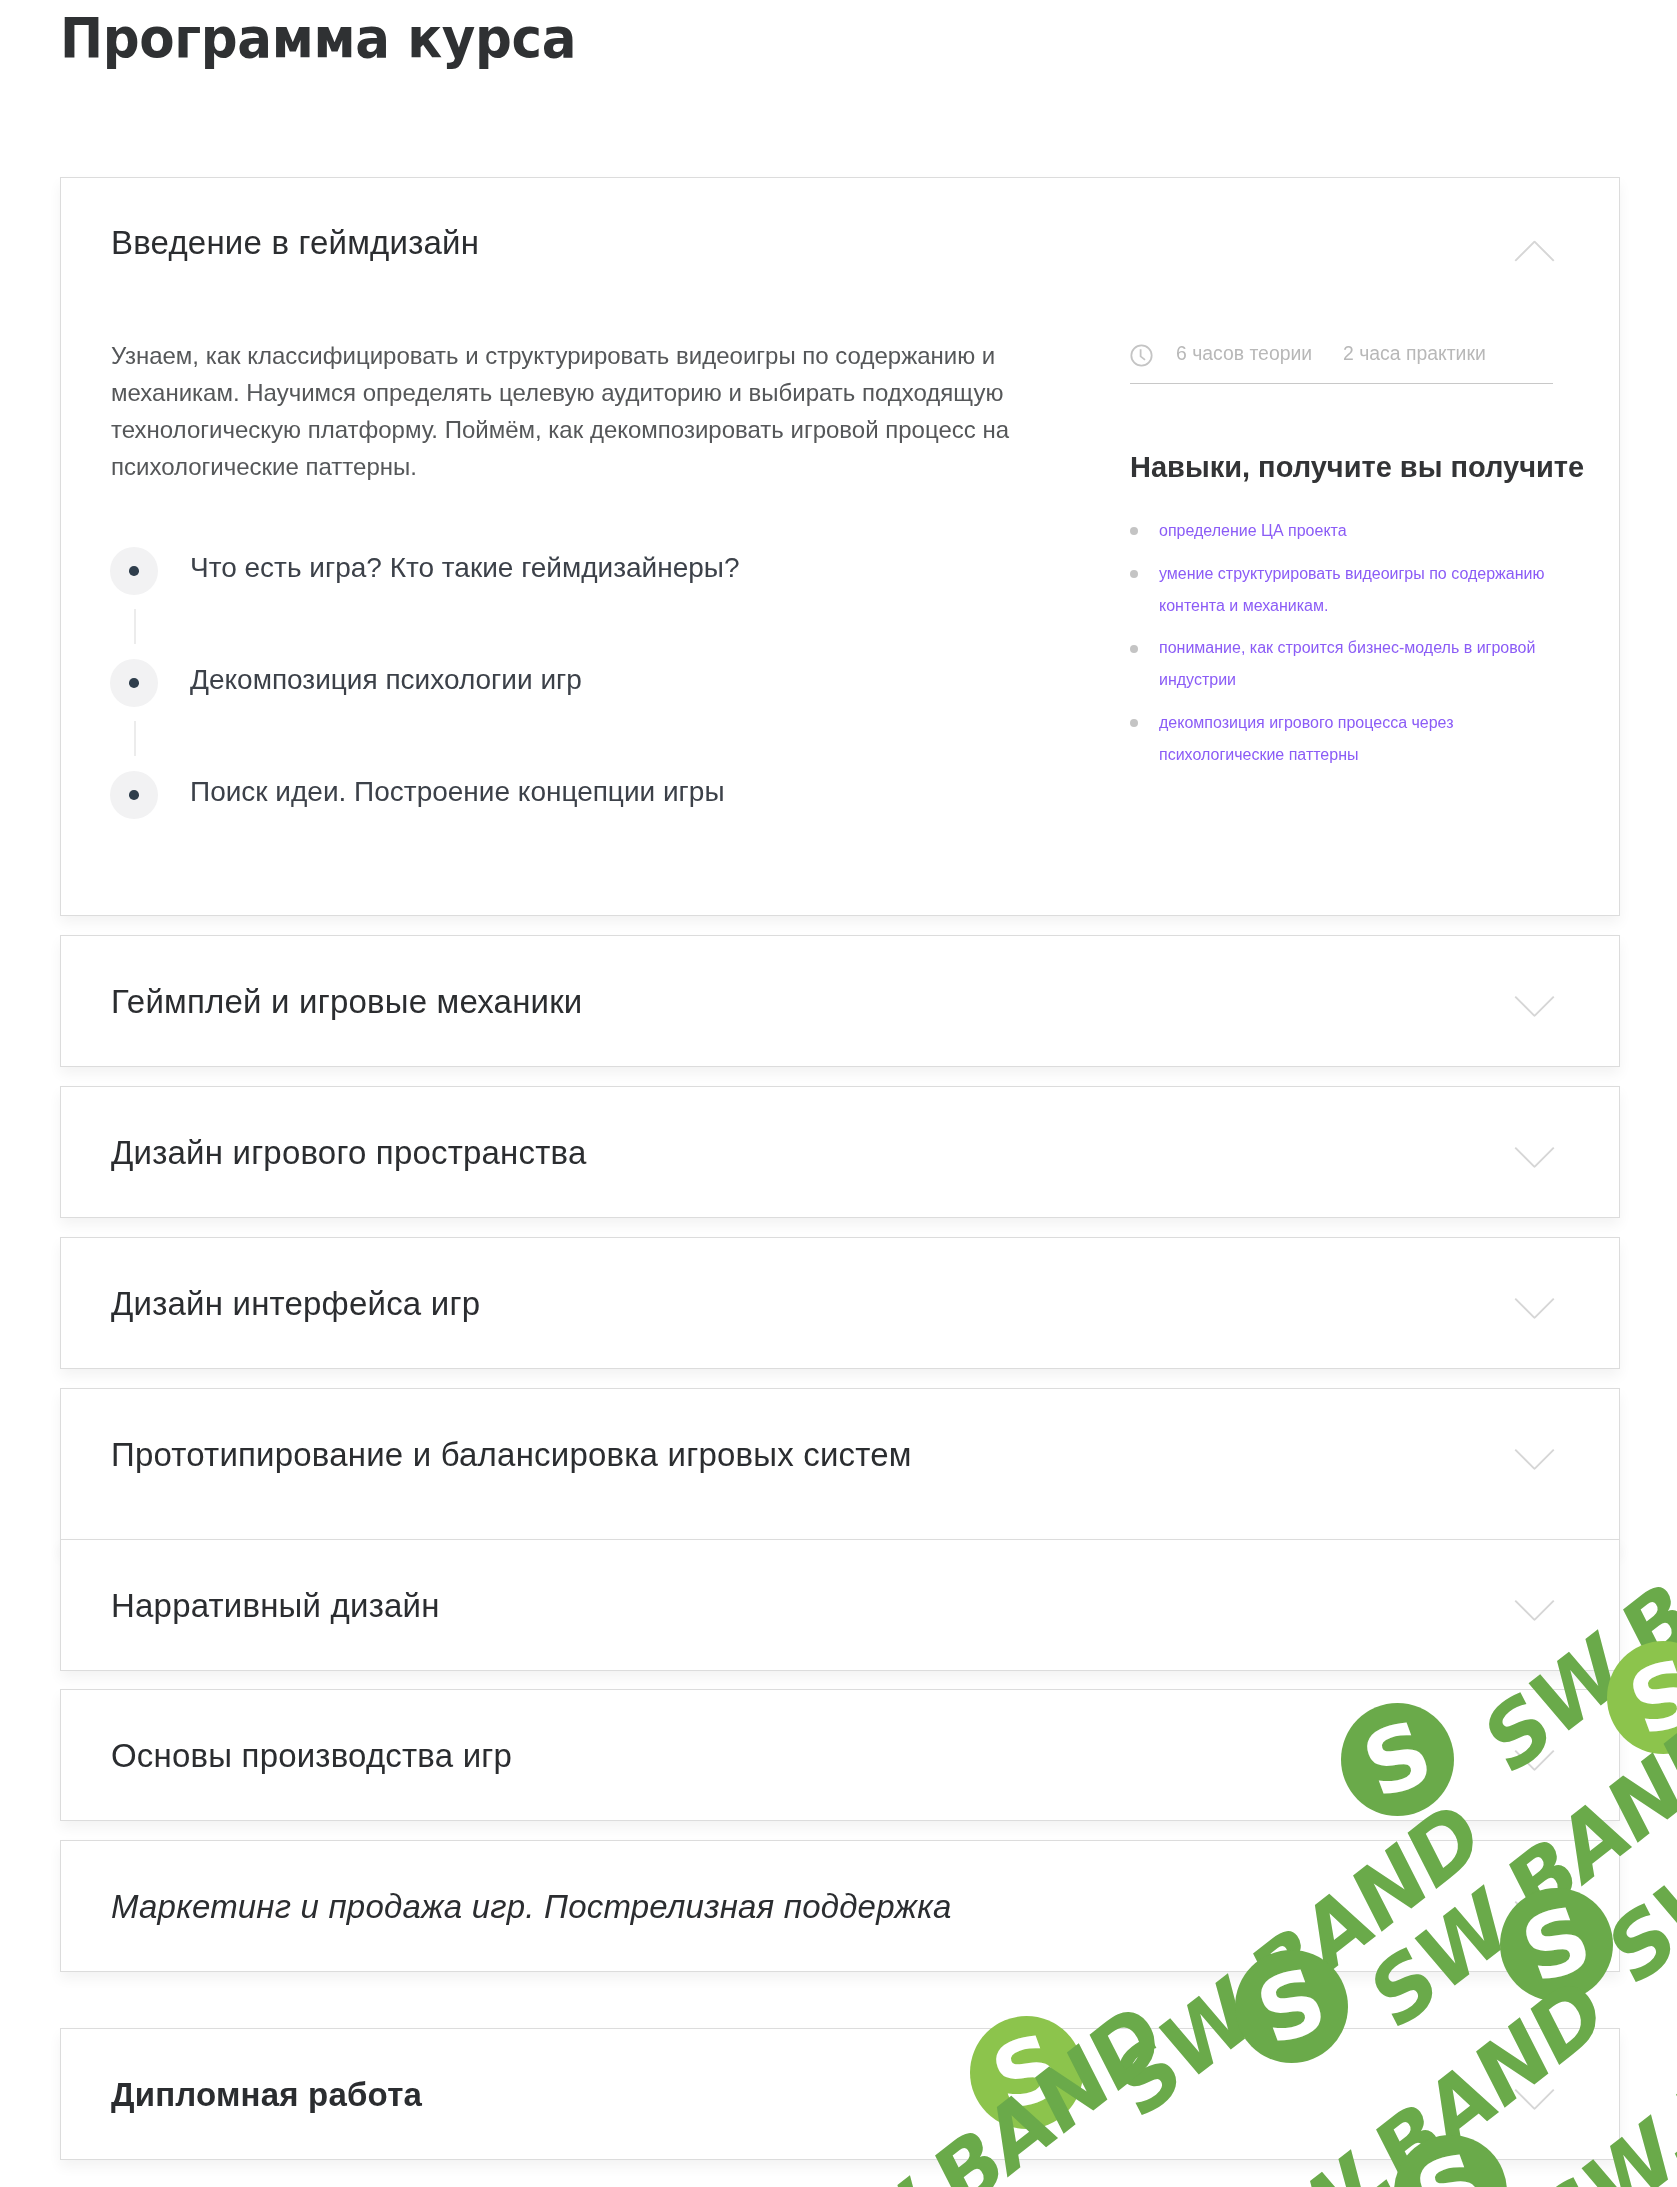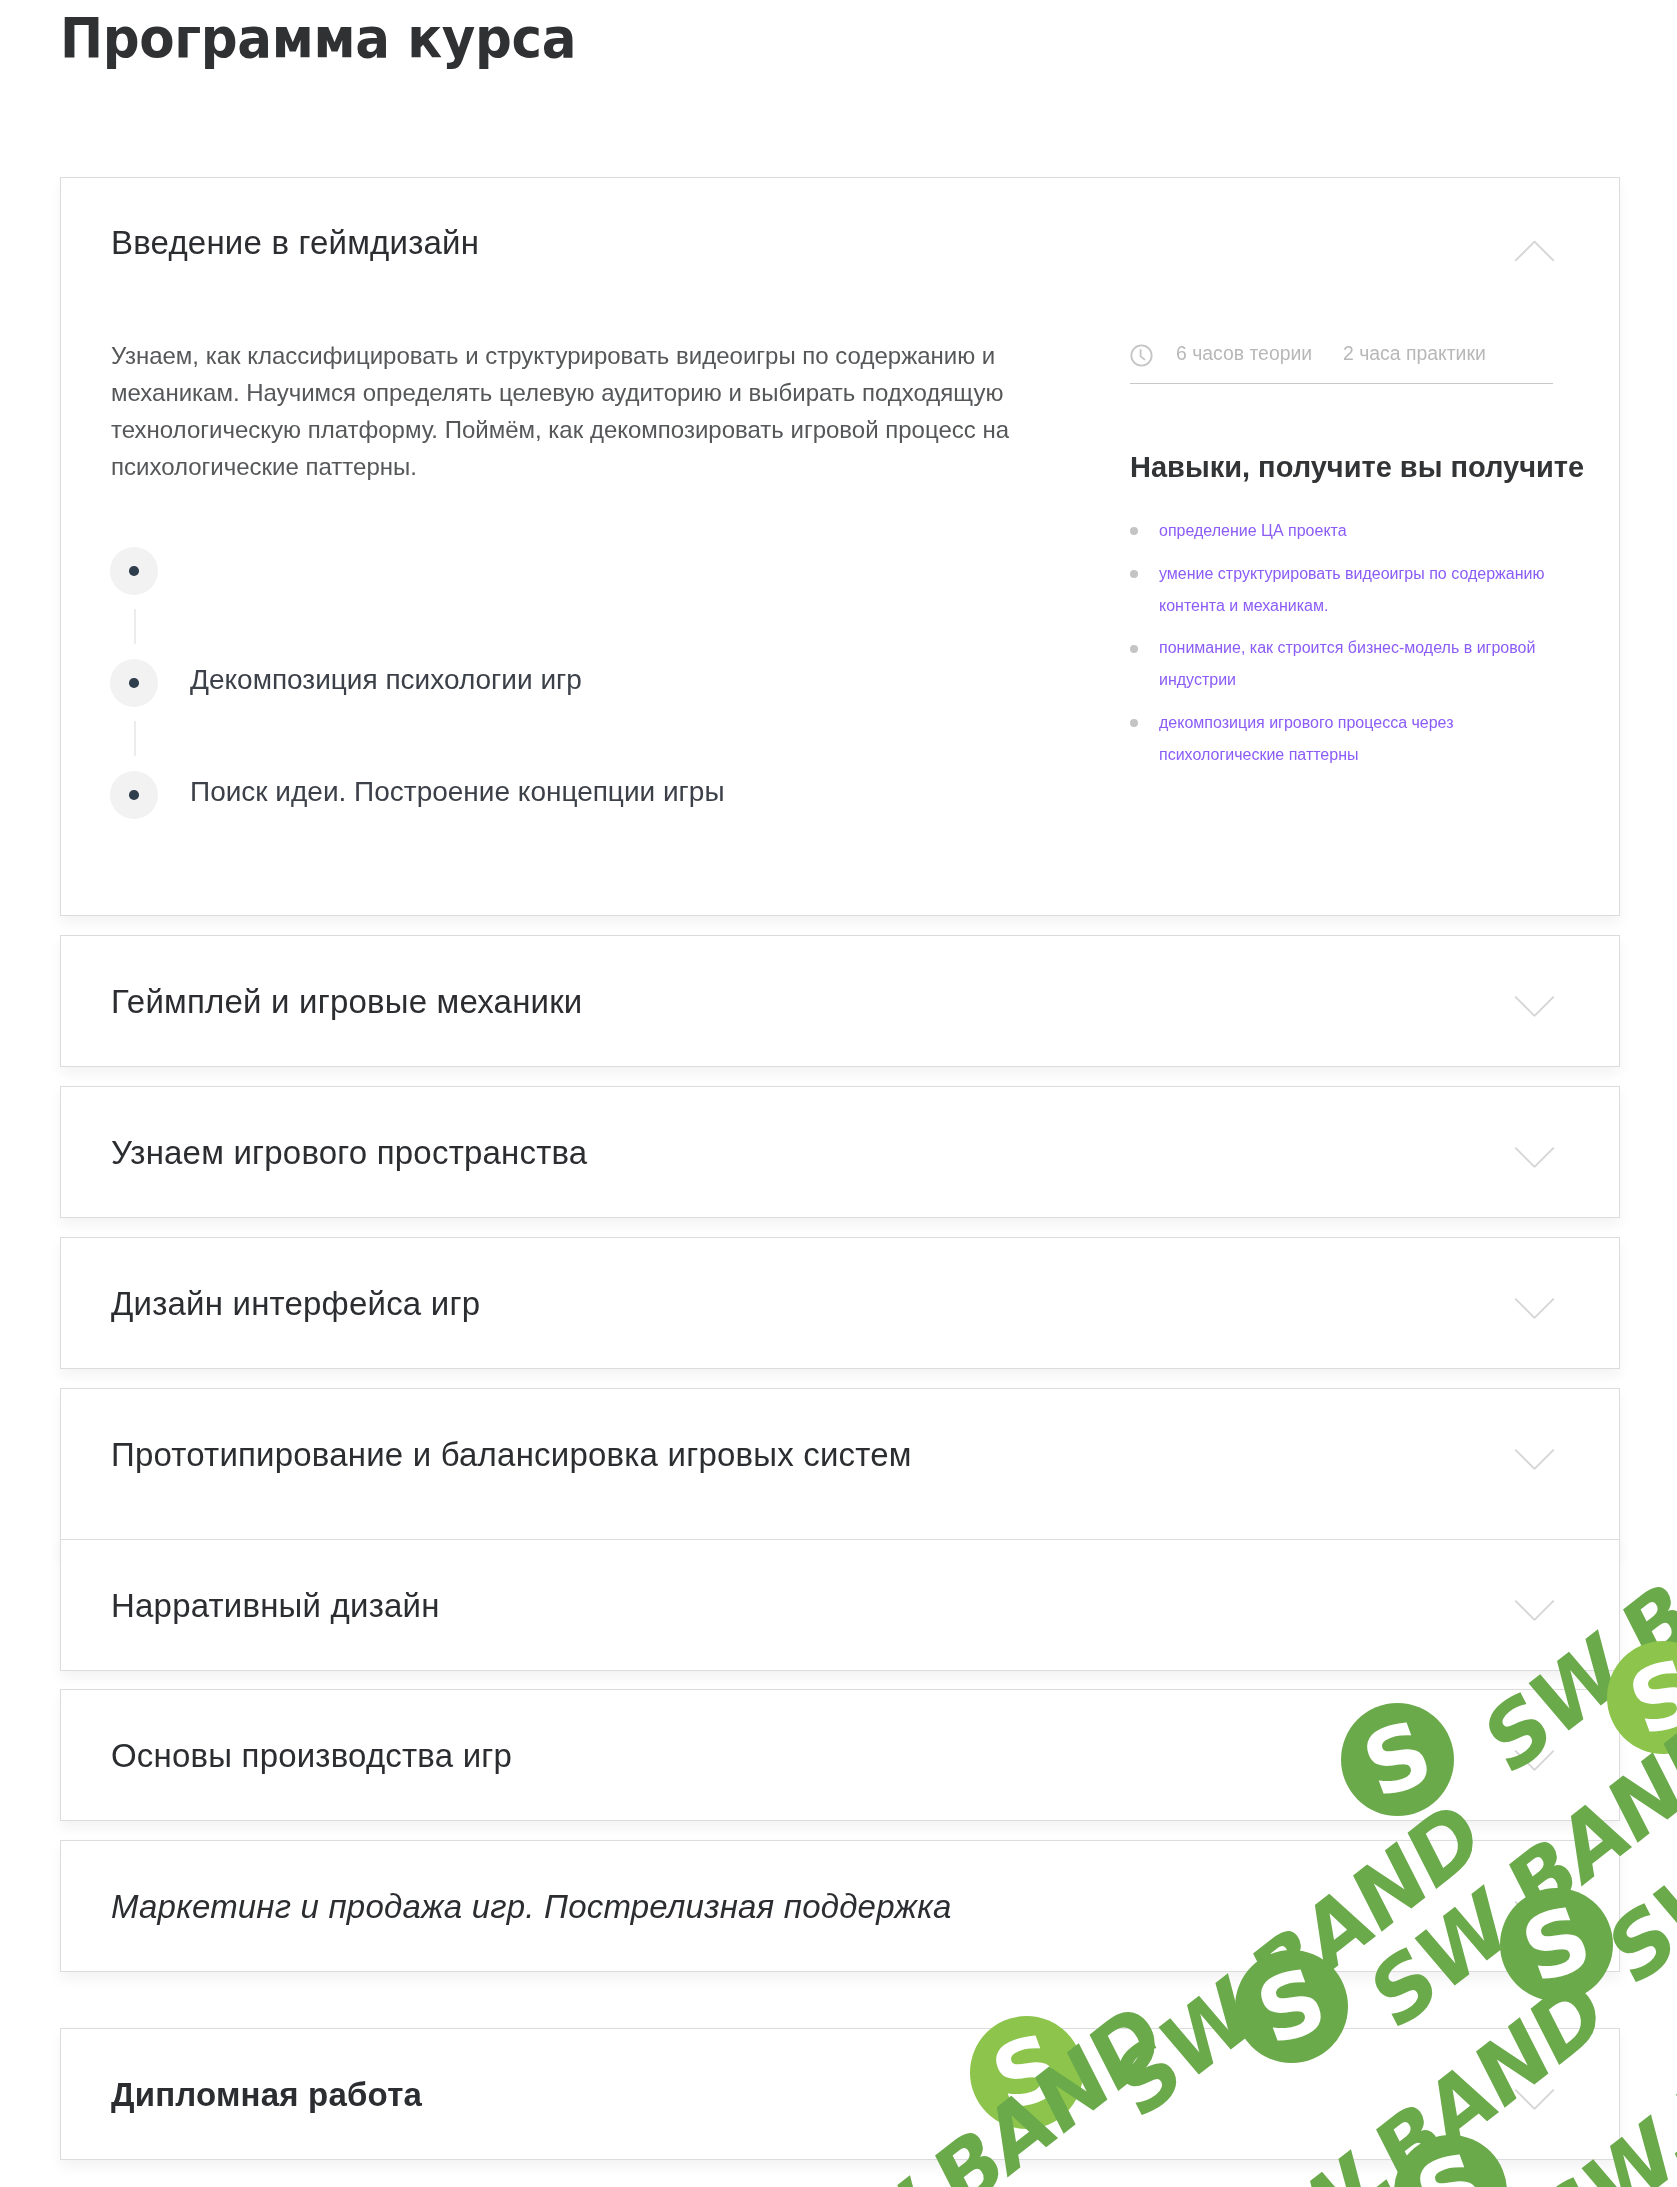--- a/index.html
+++ b/index.html
@@ -231,20 +231,21 @@
         </svg>
     </span>
   </div>
 
   <p class="desc">Узнаем, как классифицировать и структурировать видеоигры по содержанию и механикам. Научимся определять целевую аудиторию и выбирать подходящую технологическую платформу. Поймём, как декомпозировать игровой процесс на психологические паттерны.</p>
 
   <div class="lessons">
     <div class="lesson">
       <span class="lesson-dot"></span>
       <span class="lesson-line"></span>
+      <span class="lesson-text">Что есть игра? Кто такие геймдизайнеры?</span>
     </div>
     <div class="lesson">
       <span class="lesson-dot"></span>
       <span class="lesson-line"></span>
       <span class="lesson-text">Декомпозиция психологии игр</span>
     </div>
     <div class="lesson">
       <span class="lesson-dot"></span>
       <span class="lesson-text">Поиск идеи. Построение концепции игры</span>
     </div>
@@ -276,21 +277,21 @@
     <span class="chevron">
         <svg width="41" height="21" viewBox="0 0 46 24">
           <polyline points="1,1 23,23 45,1" fill="none" stroke="#d6d6d6" stroke-width="2.2"></polyline>
         </svg>
       </span>
   </div>
 </section>
 
 <section class="card" style="top:1086px; height:132px;">
   <div class="card-header">
-    <span class="card-title">Узнаем игрового пространства</span>
+    <span class="card-title">Дизайн игрового пространства</span>
     <span class="chevron">
         <svg width="41" height="21" viewBox="0 0 46 24">
           <polyline points="1,1 23,23 45,1" fill="none" stroke="#d6d6d6" stroke-width="2.2"></polyline>
         </svg>
       </span>
   </div>
 </section>
 
 <section class="card" style="top:1237px; height:132px;">
   <div class="card-header">

